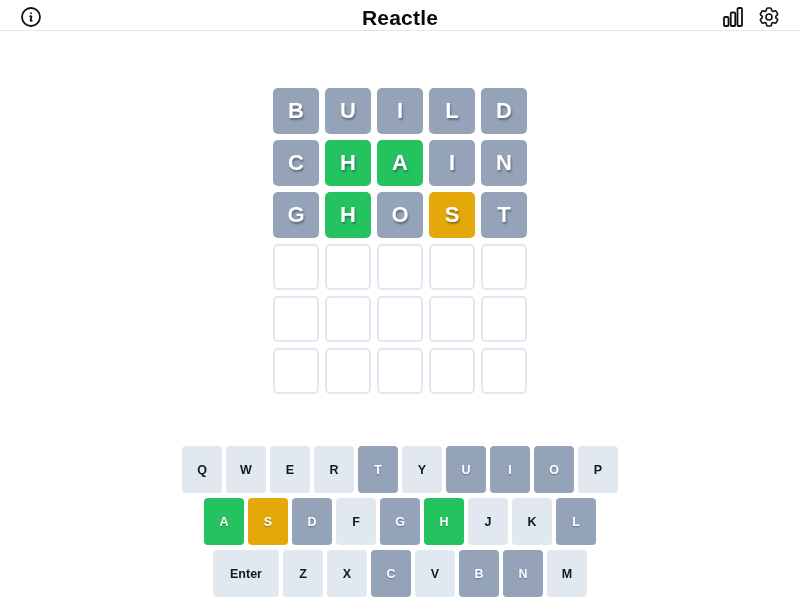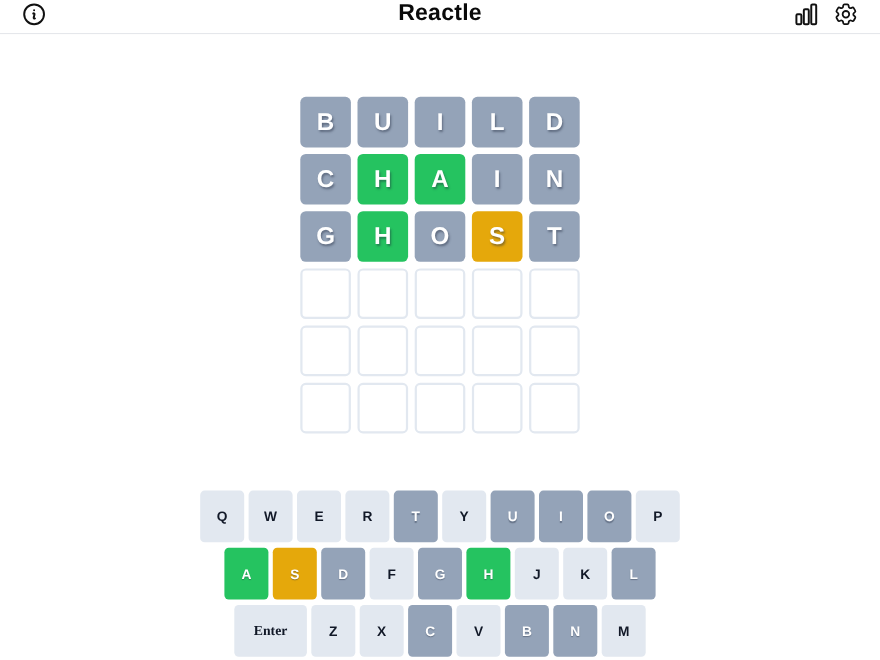--- a/index.html
+++ b/index.html
@@ -6,21 +6,21 @@
   html, body {
     width: 800px; height: 600px;
     background: #ffffff;
     font-family: "Liberation Sans", "DejaVu Sans", sans-serif;
     overflow: hidden;
   }
   
   .header {
     height: 31px;
     display: flex;
-    align-items: flex-start;
+    align-items: flex-end;
     justify-content: space-between;
     padding: 0 18px;
     border-bottom: 1px solid #e5e7eb;
   }
   .icon-btn {
     background: none; border: none; padding: 0;
     width: 26px; height: 26px;
     display: flex; align-items: center; justify-content: center;
     cursor: pointer; color: #111;
   }
@@ -61,21 +61,21 @@
   .key {
     width: 40px; height: 47px;
     border: none; border-radius: 4px;
     background: var(--key-bg, #e2e8f0);
     color: #111827;
     font-family: inherit;
     font-size: 12.5px; font-weight: bold;
     display: flex; align-items: center; justify-content: center;
     cursor: pointer;
   }
-  .key.wide { width: 66px; font-family: Liberation Serif, serif; }
+  .key.wide { width: 66px; }
   .key.absent  { background: var(--absent,  #94a3b8); color:#fff; text-shadow: 0 1px 1px rgba(30,41,59,0.4); }
   .key.correct { background: var(--correct, #25c360); color:#fff; text-shadow: 0 1px 1px rgba(30,41,59,0.4); }
   .key.present { background: var(--present, #e5a80b); color:#fff; text-shadow: 0 1px 1px rgba(30,41,59,0.4); }
 </style>
 </head>
 <body>
 
 <div class="header">
   <div class="header-left">
     <button class="icon-btn">

